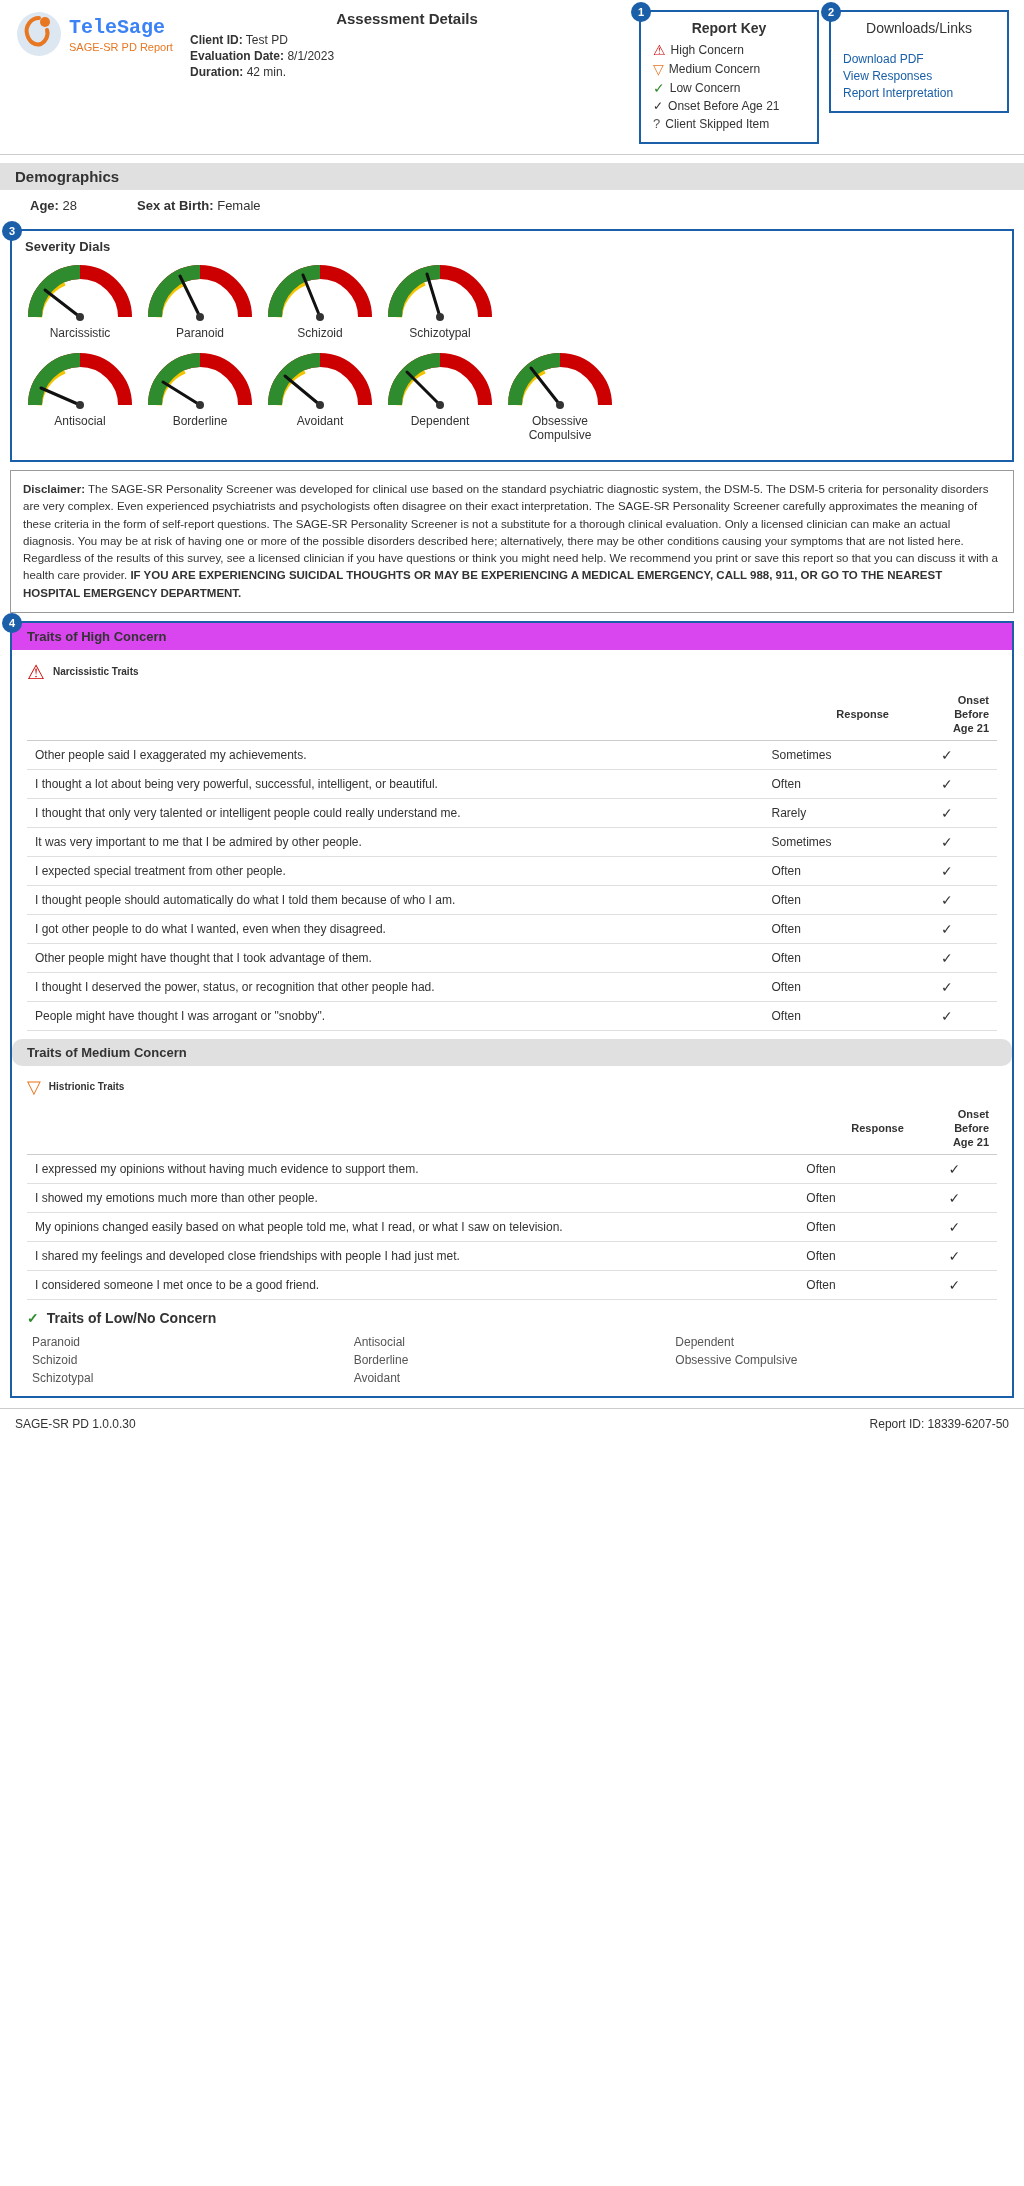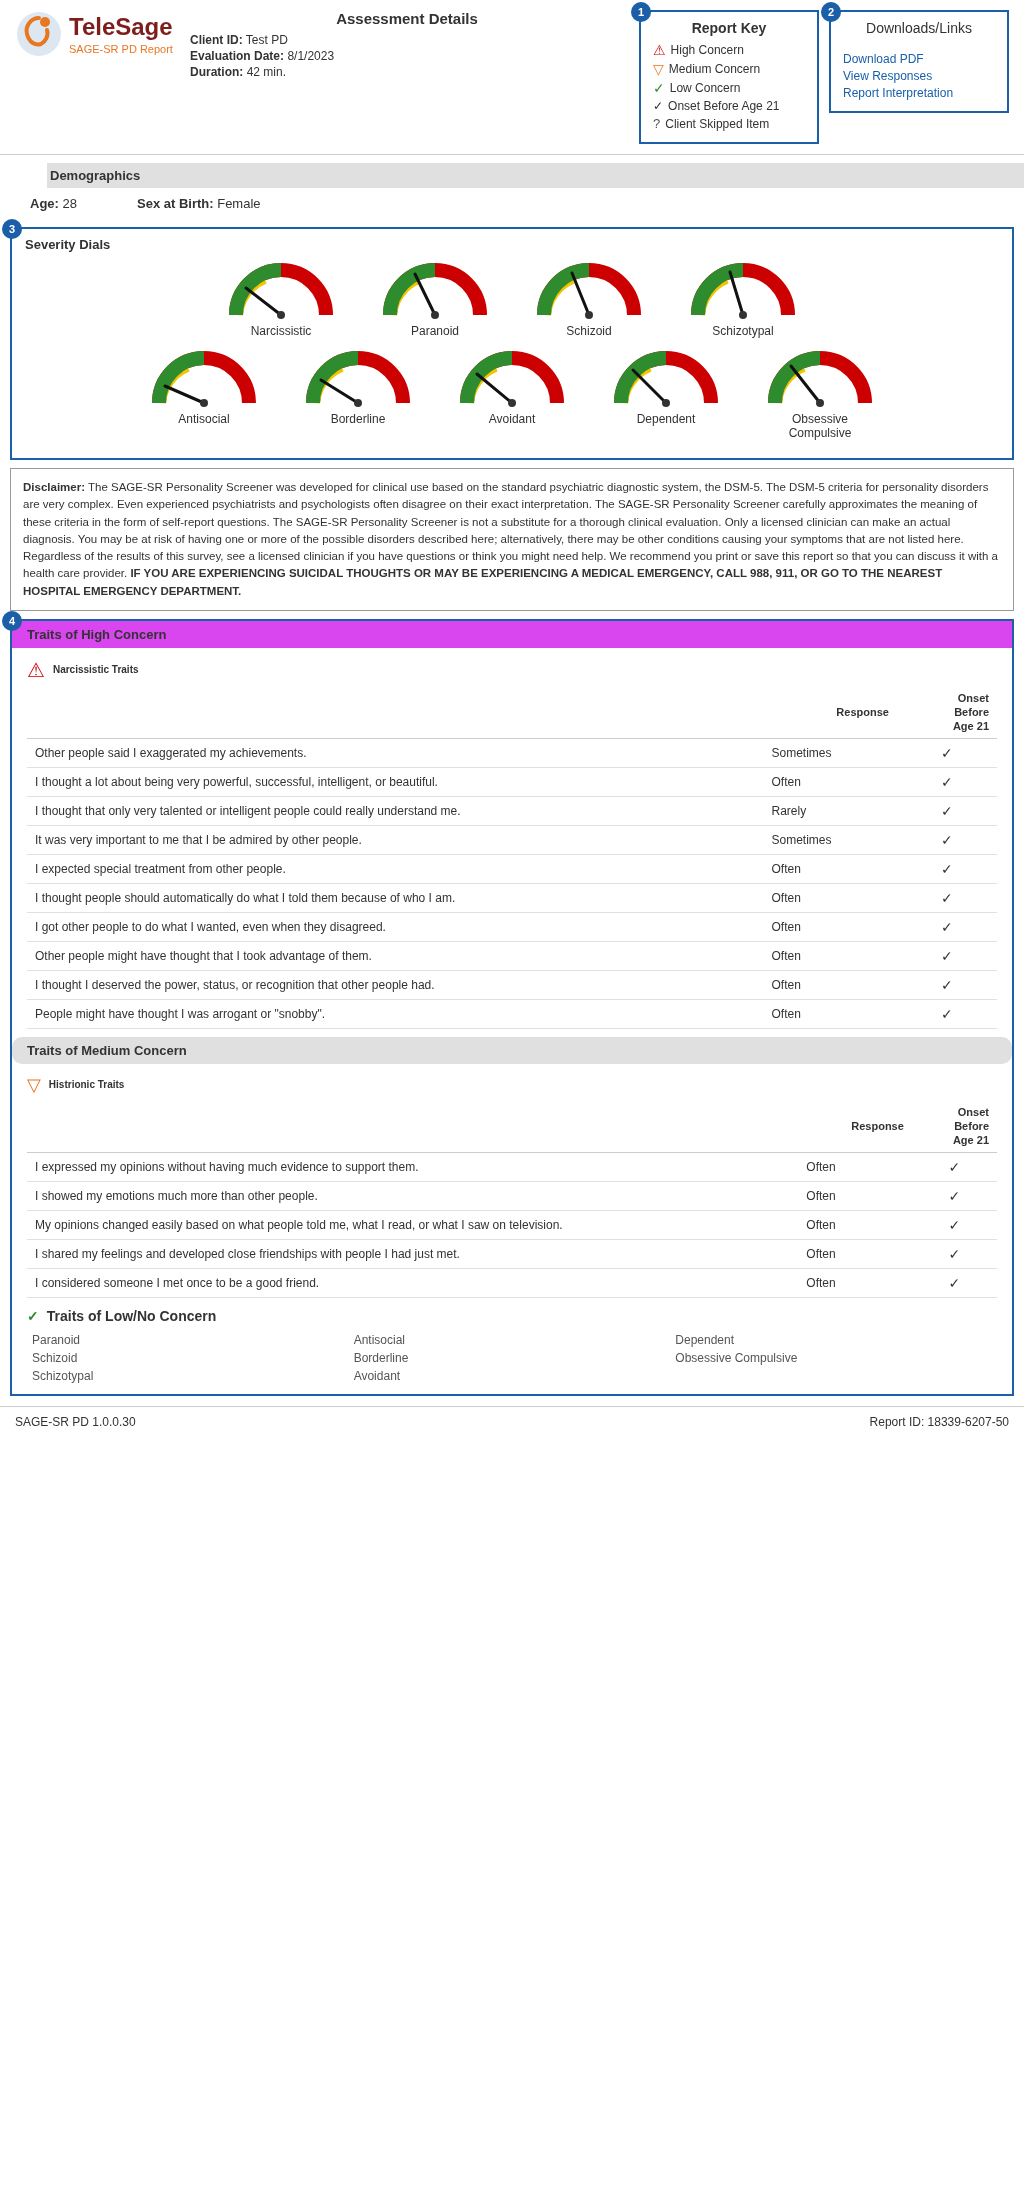--- a/index.html
+++ b/index.html
@@ -3,47 +3,47 @@
   <meta charset="utf-8">
   <style>
     * { box-sizing: border-box; margin: 0; padding: 0; }
     body { font-family: Arial, sans-serif; font-size: 13px; background: #fff; color: #333; width: 1024px; }
 
     
     .header { display: flex; align-items: flex-start; padding: 10px 15px; border-bottom: 1px solid #ccc; }
     .logo-area { width: 160px; flex-shrink: 0; }
     .logo-box { display: flex; align-items: center; }
     .logo-icon { width: 48px; height: 48px; margin-right: 6px; }
-    .logo-text { font-size: 24px; font-weight: bold; color: #7f1d1d; }
+    .logo-text { font-size: 20px; font-weight: bold; color: #3b82f6; font-family: Liberation Mono, monospace; }
     .logo-sub { font-size: 11px; color: #e87722; margin-top: 2px; }
     .assessment-details { flex: 1; padding: 0 15px; }
     .assessment-details h2 { font-size: 15px; font-weight: bold; color: #333; margin-bottom: 6px; text-align: center; }
     .assessment-details p { font-size: 12px; margin: 2px 0; }
     .assessment-details p strong { font-weight: bold; }
     .report-key { border: 2px solid #1a5fa8; padding: 8px 12px; min-width: 180px; position: relative; }
     .report-key h3 { font-size: 14px; font-weight: bold; text-align: center; margin-bottom: 6px; }
     .report-key-num { position: absolute; top: -10px; left: -10px; background: #1a5fa8; color: white; border-radius: 50%; width: 20px; height: 20px; font-size: 11px; display: flex; align-items: center; justify-content: center; font-weight: bold; }
     .report-key ul { list-style: none; font-size: 12px; }
     .report-key ul li { margin: 3px 0; display: flex; align-items: center; gap: 5px; }
     .downloads { border: 2px solid #1a5fa8; padding: 8px 12px; min-width: 180px; position: relative; margin-left: 10px; }
     .downloads h3 { font-size: 14px; font-weight: normal; text-align: center; margin-bottom: 16px; }
     .downloads-num { position: absolute; top: -10px; left: -10px; background: #1a5fa8; color: white; border-radius: 50%; width: 20px; height: 20px; font-size: 11px; display: flex; align-items: center; justify-content: center; font-weight: bold; }
     .downloads a { display: block; color: #1a5fa8; text-decoration: none; font-size: 12px; margin: 3px 0; }
 
     
-    .section-header { background: #e0e0e0; padding: 5px 3px; font-weight: bold; font-size: 13px; margin-top: 8px; margin-left: 47px; }
+    .section-header { background: #e0e0e0; padding: 5px 15px; font-weight: bold; font-size: 15px; margin-top: 8px; }
     .demographics-row { display: flex; padding: 8px 30px; font-size: 13px; }
     .demographics-row .demo-item { margin-right: 60px; }
     .demographics-row .demo-item strong { font-weight: bold; }
 
     
     .severity-section { border: 2px solid #1a5fa8; margin: 8px 10px; position: relative; padding: 8px; }
     .severity-num { position: absolute; top: -10px; left: -10px; background: #1a5fa8; color: white; border-radius: 50%; width: 20px; height: 20px; font-size: 11px; display: flex; align-items: center; justify-content: center; font-weight: bold; }
     .severity-title { font-weight: bold; font-size: 13px; margin-bottom: 8px; padding-left: 5px; }
-    .dials-row { display: flex; justify-content: center; margin-bottom: 10px; gap: 34px; }
+    .dials-row { display: flex; justify-content: flex-start; margin-bottom: 10px; }
     .dial-item { display: flex; flex-direction: column; align-items: center; width: 120px; }
     .dial-label { font-size: 12px; margin-top: 4px; text-align: center; }
 
     
     .gauge { width: 110px; height: 60px; }
 
     
     .disclaimer { border: 1px solid #999; margin: 8px 10px; padding: 10px 12px; font-size: 11.5px; line-height: 1.5; }
     .disclaimer strong { font-weight: bold; margin-top: 30px; }
 

